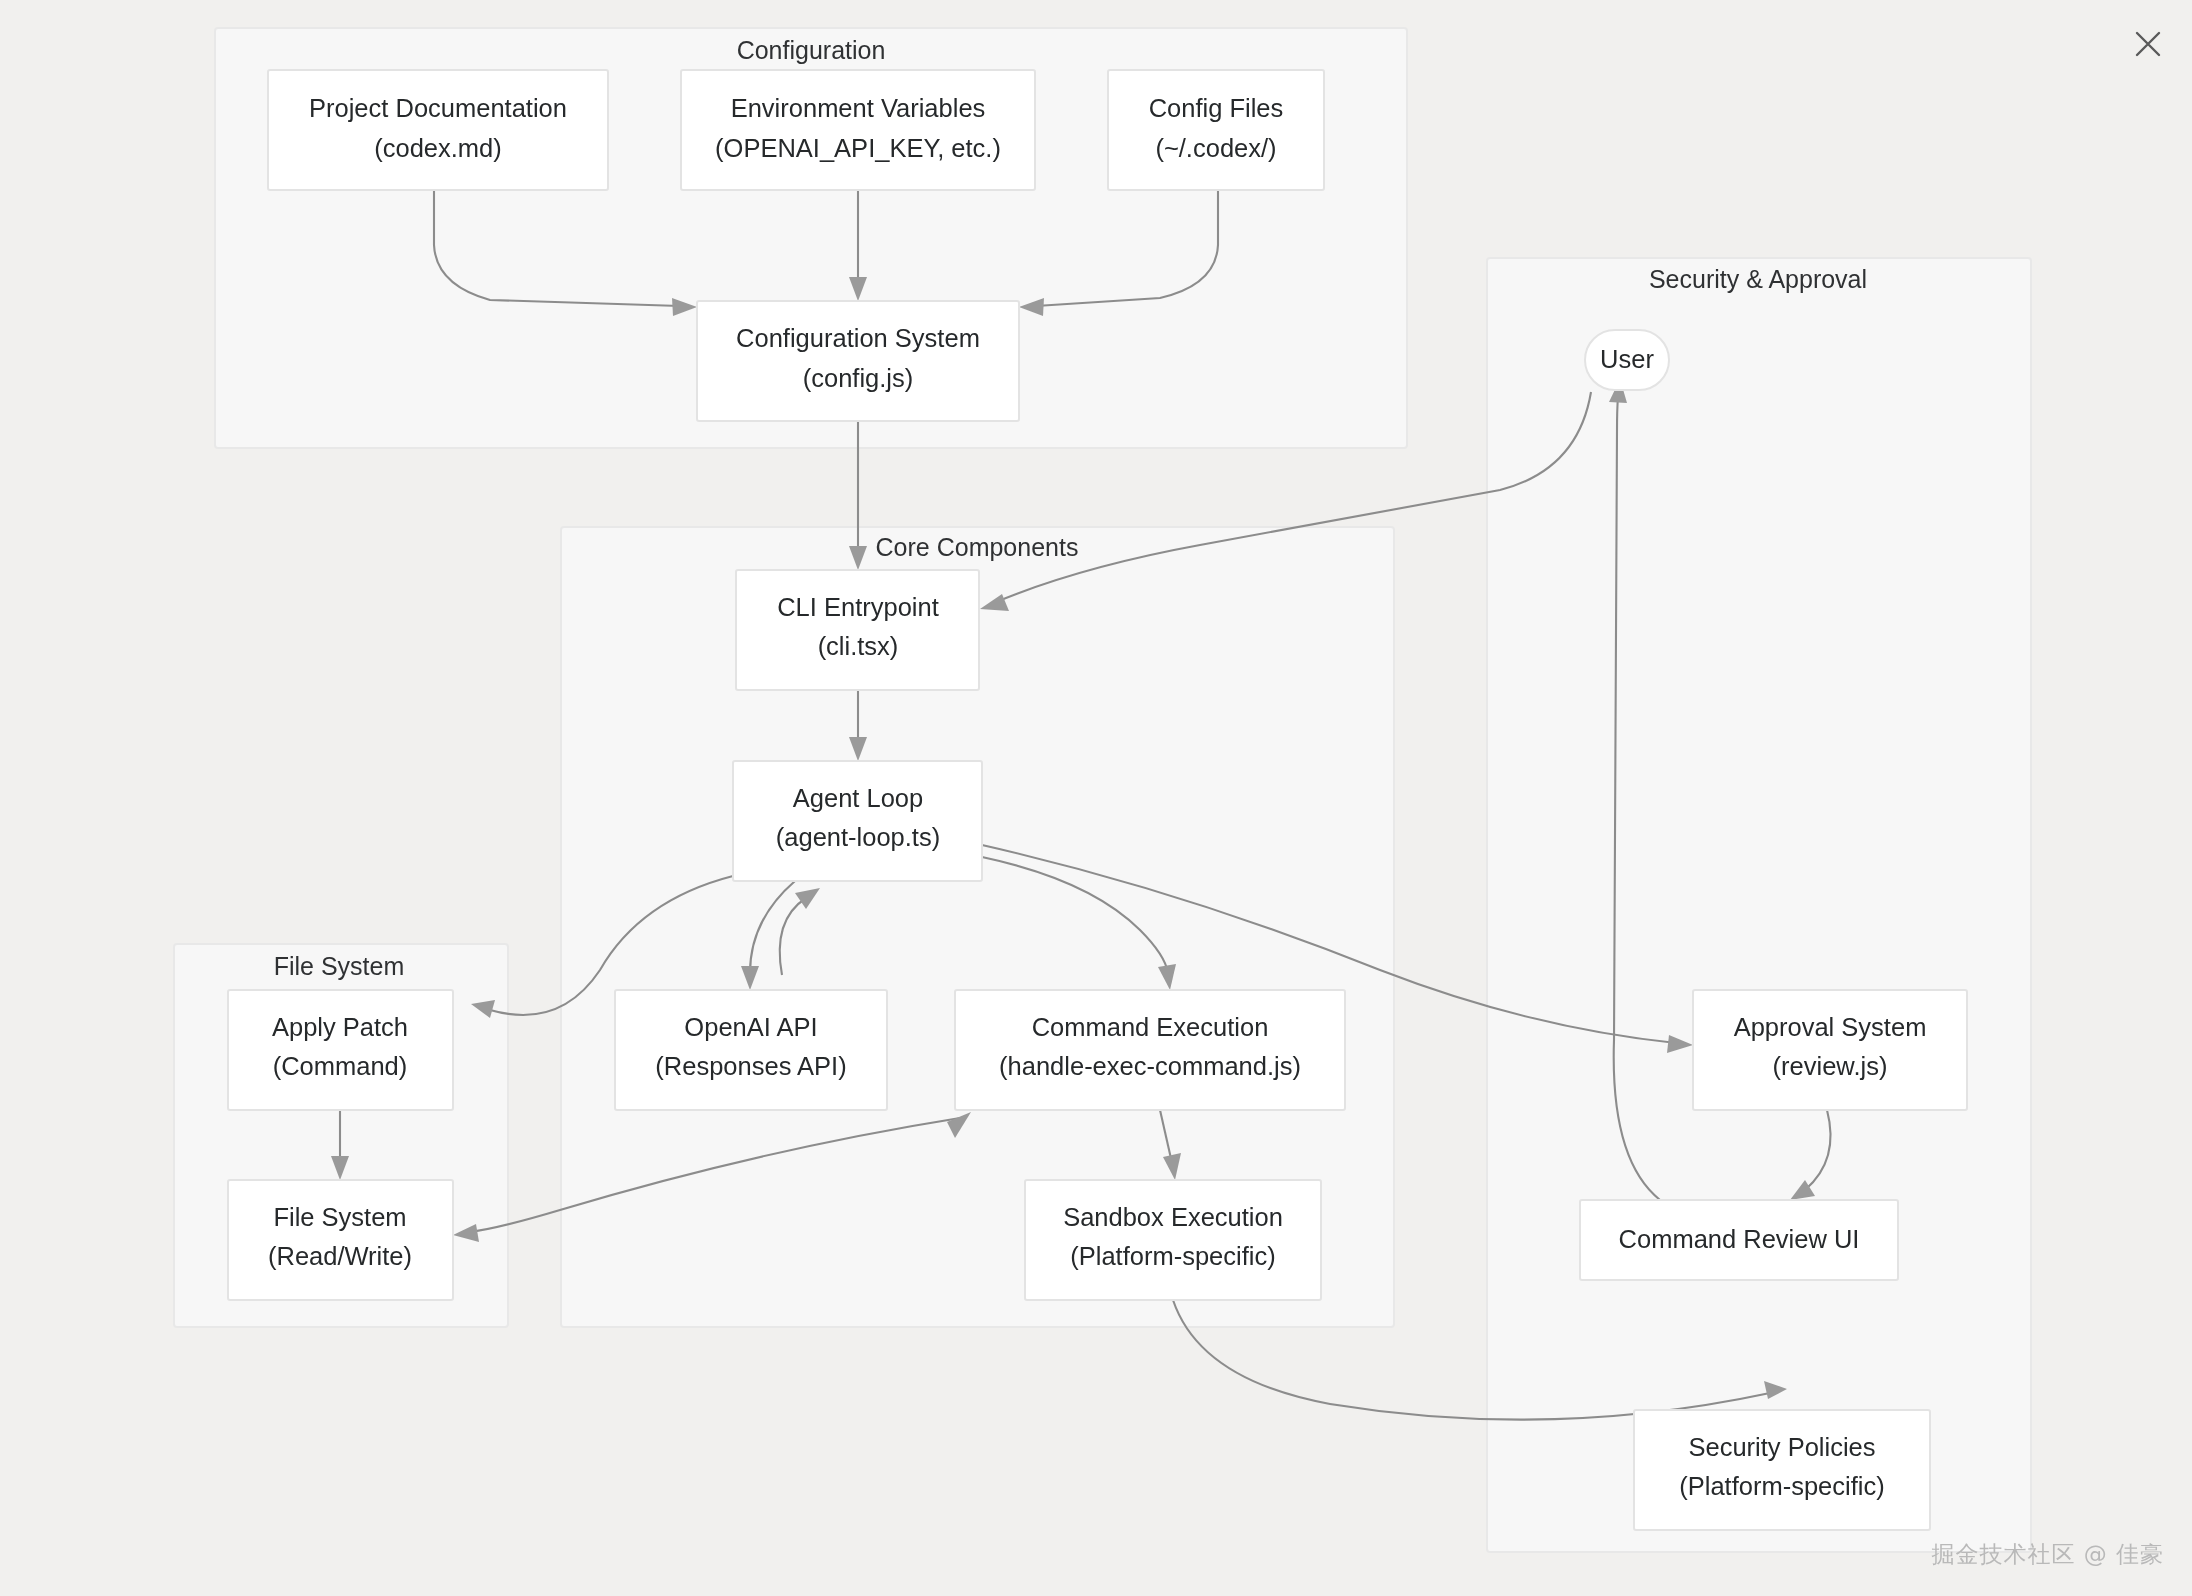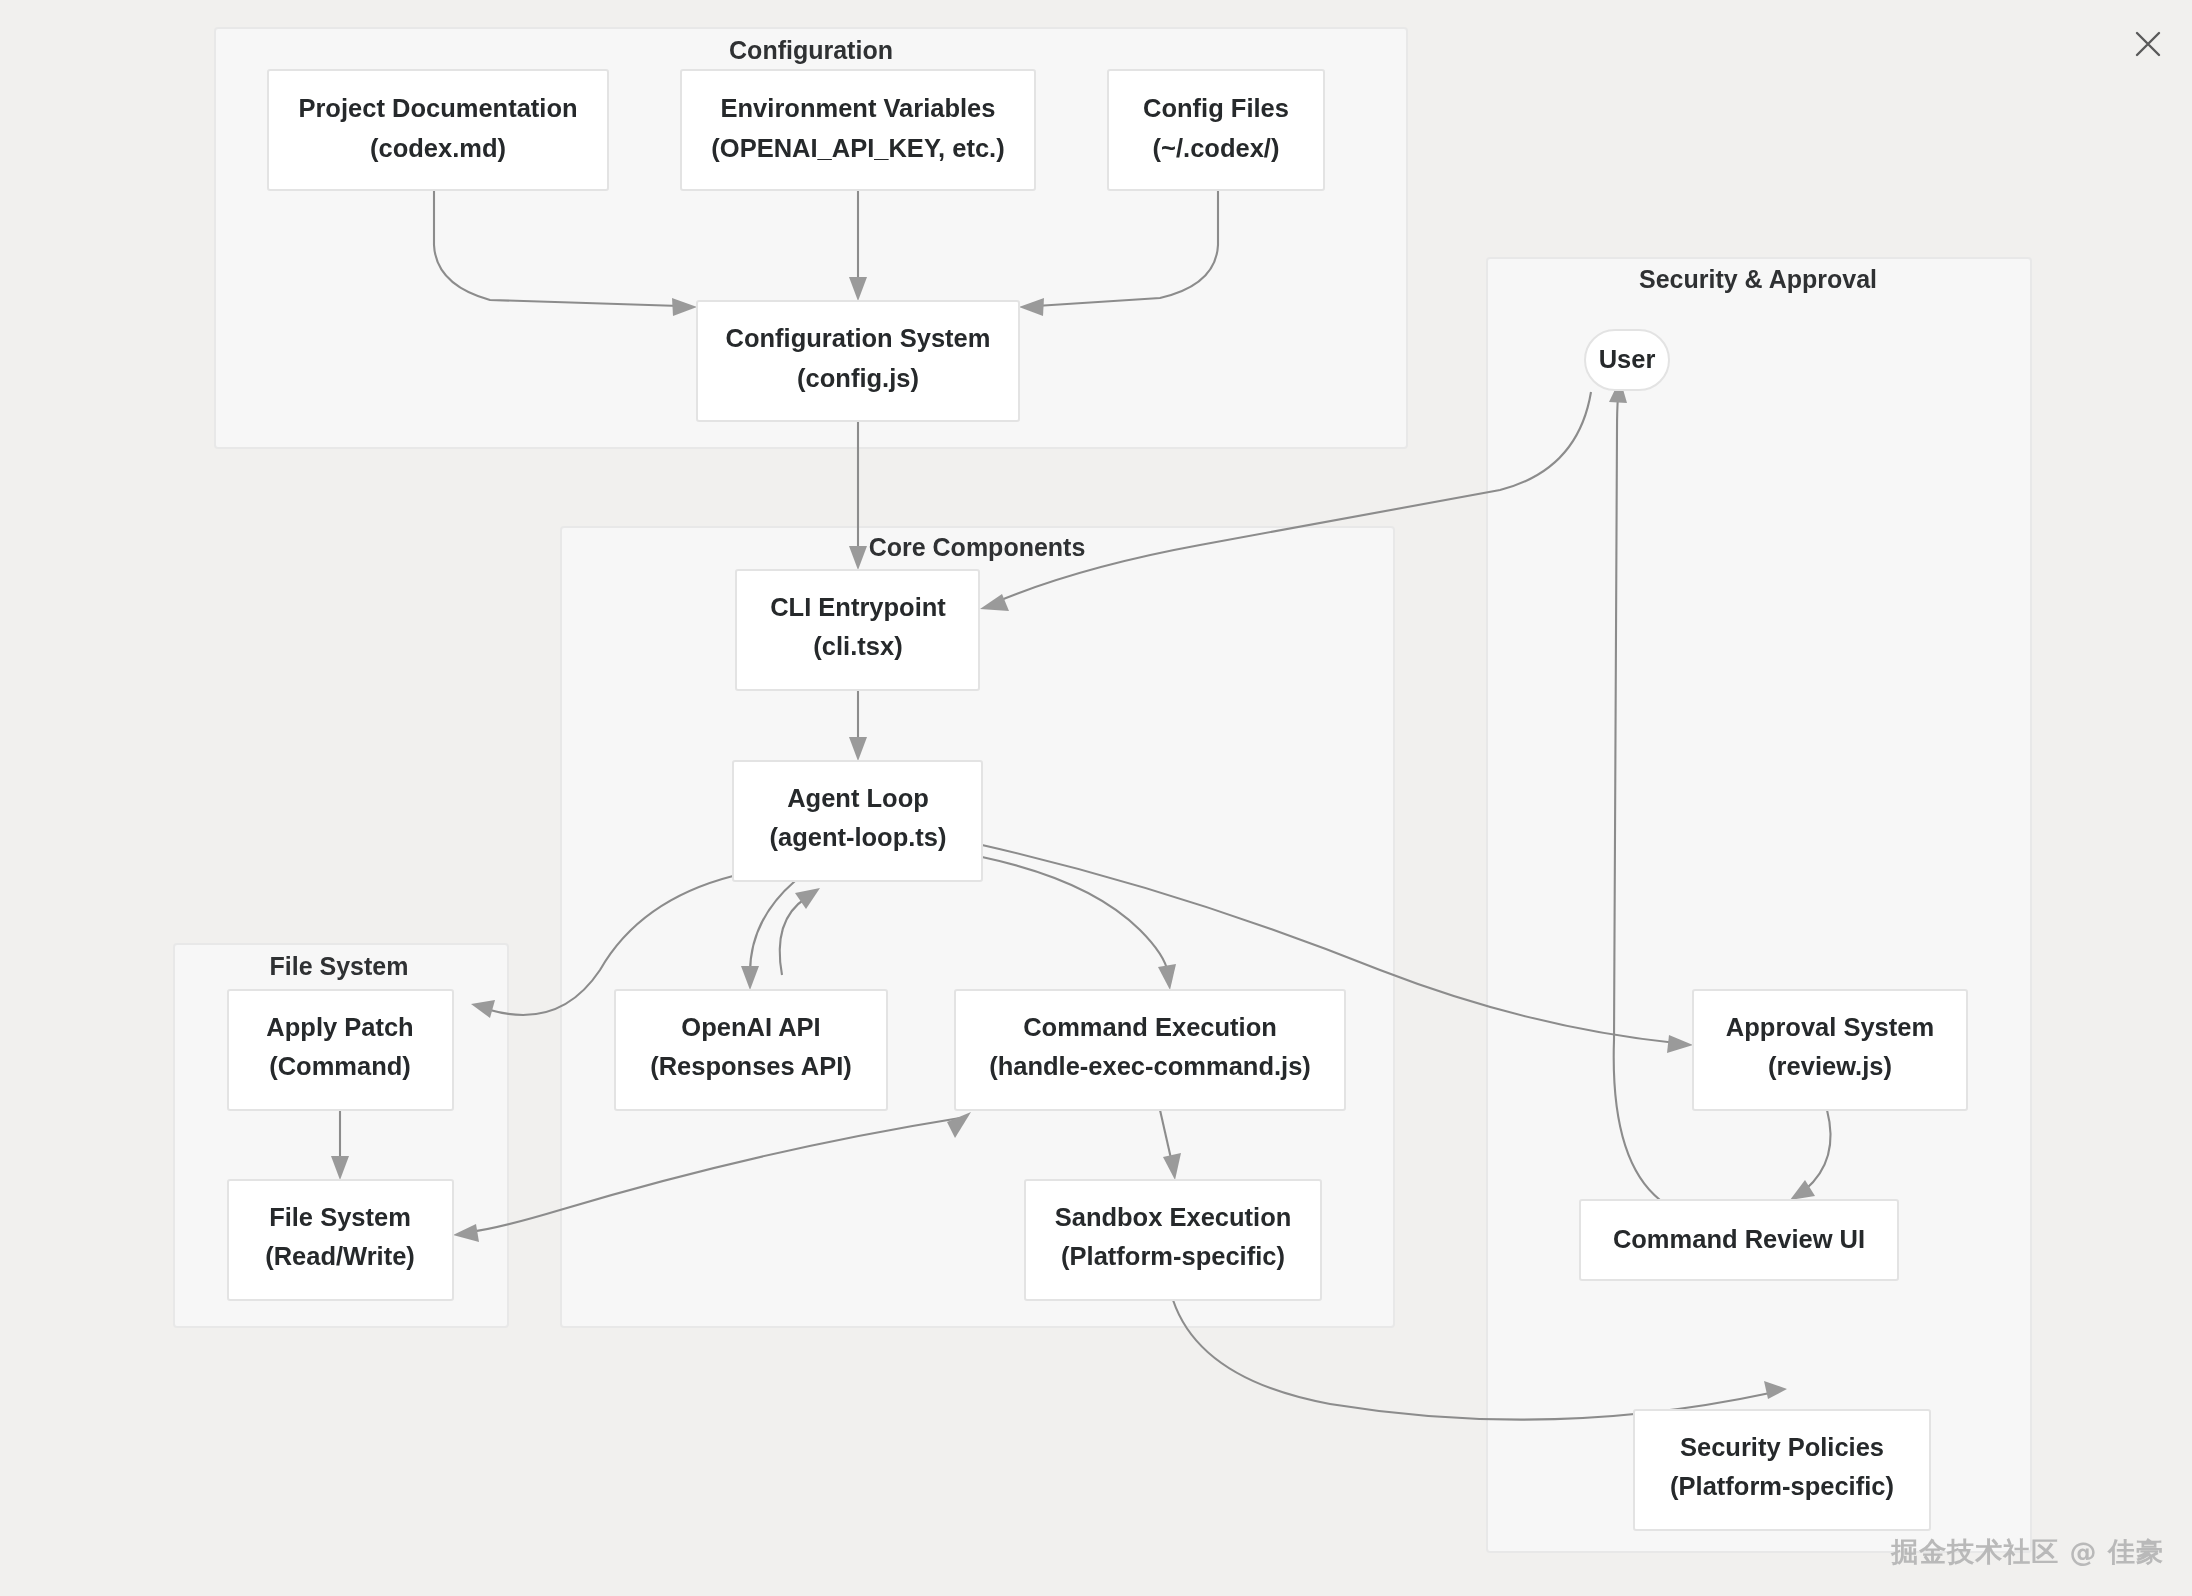--- a/index.html
+++ b/index.html
@@ -10,21 +10,20 @@
   body {
     width: 2192px;
     height: 1596px;
     position: relative;
     font-family: "Liberation Sans", sans-serif;
     overflow: hidden;
   }
   #diagram-root {
     position: absolute;
     inset: 0;
-    font-weight: bold;
   }
   svg.canvas {
     position: absolute;
     top: 0;
     left: 0;
     width: 2192px;
     height: 1596px;
   }
   .cluster-rect {
     fill: #f7f7f7;
@@ -71,21 +70,21 @@
     width: 44px;
     height: 44px;
     cursor: pointer;
   }
   .close-btn svg { display: block; }
   .watermark {
     position: absolute;
     right: 28px;
     bottom: 26px;
     font-family: "DejaVu Sans", sans-serif;
-    font-size: 27px;
+    font-size: 23px;
     color: #b9b9b9;
     letter-spacing: 1px;
     white-space: nowrap;
     user-select: none;
   }
 </style>
 </head>
 <body>
 
 <div id="diagram-root">

